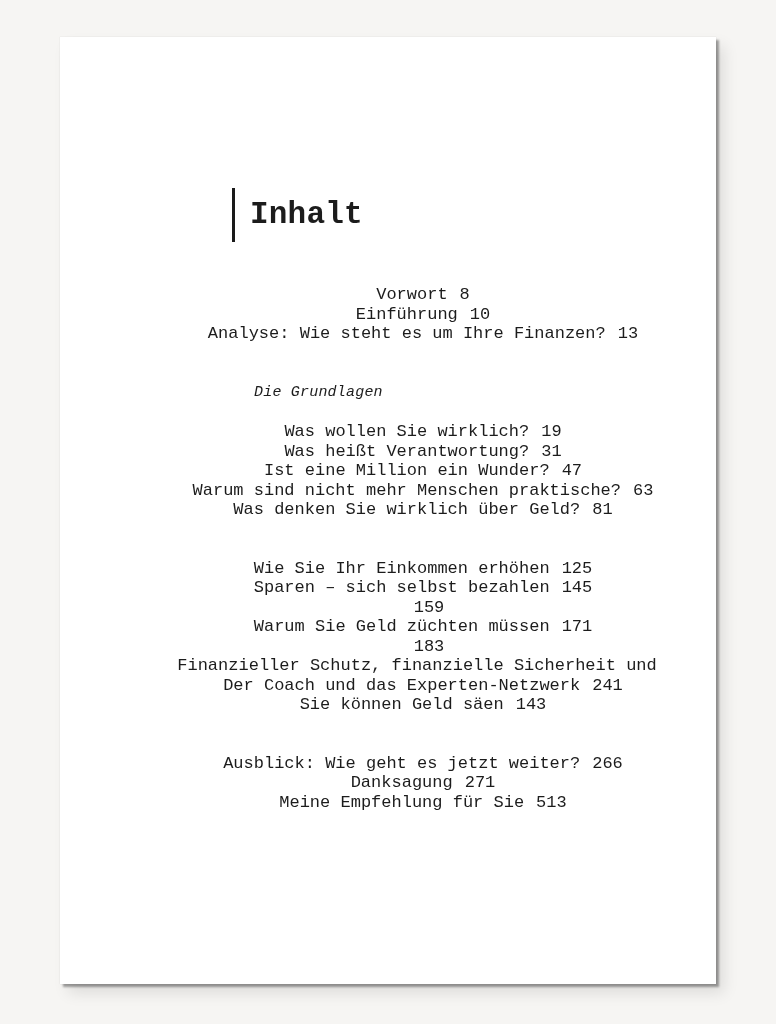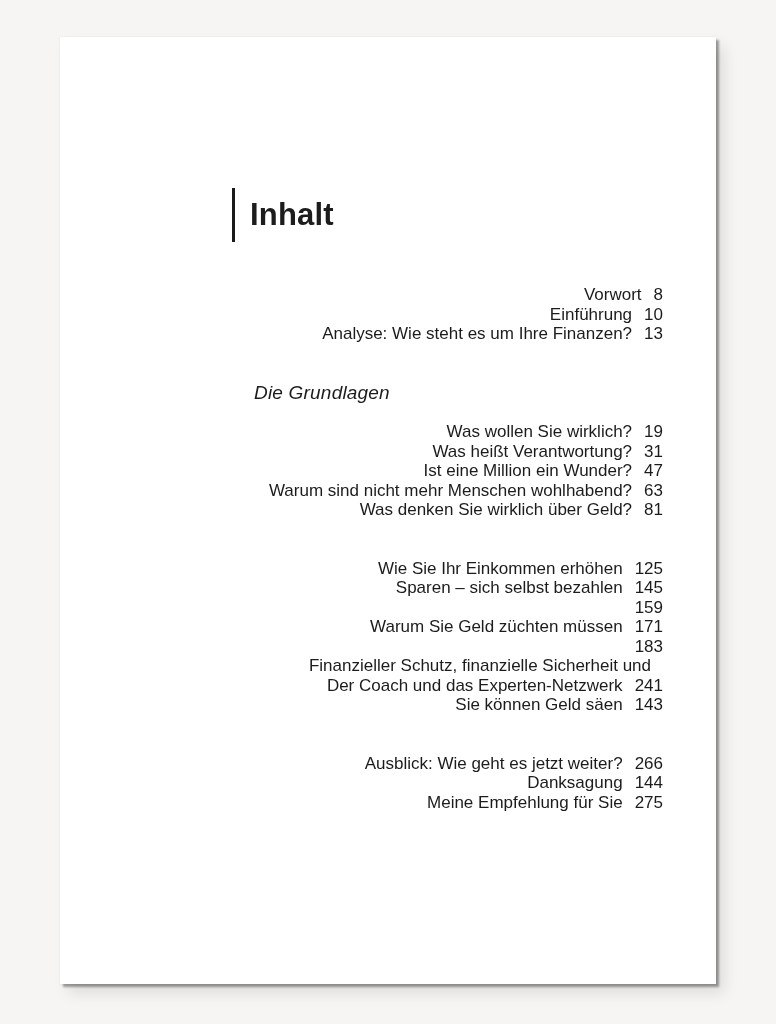--- a/index.html
+++ b/index.html
@@ -8,20 +8,21 @@
     width: 776px;
     height: 1024px;
     background: #f6f5f3;
     font-family: "Liberation Sans", "DejaVu Sans", sans-serif;
     overflow: hidden;
   }
   .backdrop {
     position: relative;
     width: 776px;
     height: 783px;
+    font-family: Liberation Mono, monospace;
   }
   .book-page {
     position: absolute;
     left: 60px;
     top: 37px;
     width: 656px;
     height: 947px;
     background: #ffffff;
     box-shadow:
       0 0 1px rgba(0,0,0,0.15),
@@ -41,29 +42,29 @@
     line-height: 54px;
     border-left: 3px solid #1a1a1a;
     padding-left: 15px;
     font-size: 31px;
     font-weight: 700;
     letter-spacing: 0.2px;
   }
   .toc-group + .toc-group { margin-top: 39px; }
   .section-heading {
     margin: 0 0 20px 71px;
-    font-size: 19px;
+    font-size: 15px;
     font-weight: 400;
     font-style: italic;
     line-height: 19.5px;
     letter-spacing: 0.2px;
   }
   .toc-entry {
     display: flex;
-    justify-content: flex-end;
+    justify-content: center;
     align-items: baseline;
     font-size: 17px;
     line-height: 19.5px;
   }
   .entry-title { white-space: pre; }
   .entry-page { text-align: right; padding-left: 12px; }
 </style>
 </head>
 <body>
 
@@ -98,21 +99,21 @@
   </div>
               <div class="toc-entry">
     <span class="entry-title">Was heißt Verantwortung?</span>
     <span class="entry-page">31</span>
   </div>
               <div class="toc-entry">
     <span class="entry-title">Ist eine Million ein Wunder?</span>
     <span class="entry-page">47</span>
   </div>
               <div class="toc-entry">
-    <span class="entry-title">Warum sind nicht mehr Menschen wohlhabend?</span>
+    <span class="entry-title">Warum sind nicht mehr Menschen praktische?</span>
     <span class="entry-page">63</span>
   </div>
               <div class="toc-entry">
     <span class="entry-title">Was denken Sie wirklich über Geld?</span>
     <span class="entry-page">81</span>
   </div>
             </div>
   </section>
           <section class="toc-group">
     <div class="toc-entries">
@@ -150,24 +151,24 @@
   </section>
           <section class="toc-group">
 
     <div class="toc-entries">
               <div class="toc-entry">
     <span class="entry-title">Ausblick: Wie geht es jetzt weiter?</span>
     <span class="entry-page">266</span>
   </div>
               <div class="toc-entry">
     <span class="entry-title">Danksagung</span>
-    <span class="entry-page">144</span>
+    <span class="entry-page">271</span>
   </div>
               <div class="toc-entry">
     <span class="entry-title">Meine Empfehlung für Sie</span>
-    <span class="entry-page">275</span>
+    <span class="entry-page">513</span>
   </div>
             </div>
   </section>
         </div>
     </div>
   </div>
 </div>
 
 </body></html>

